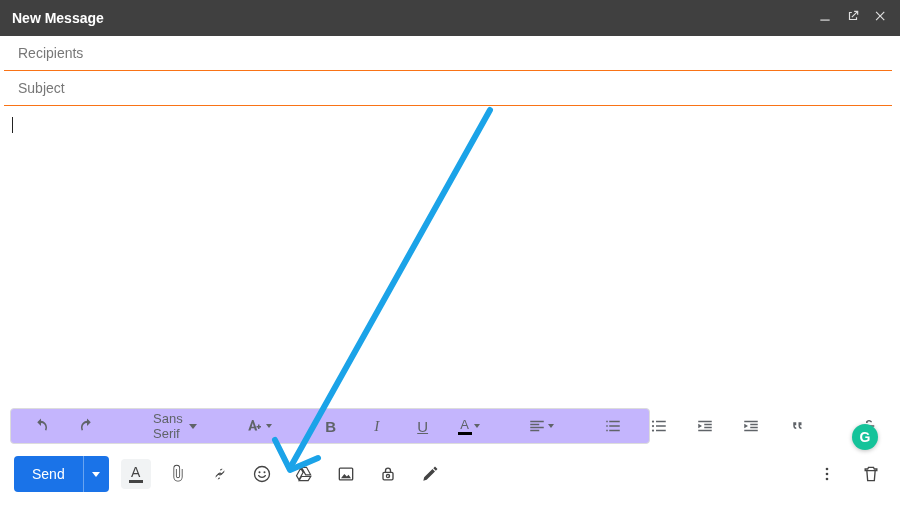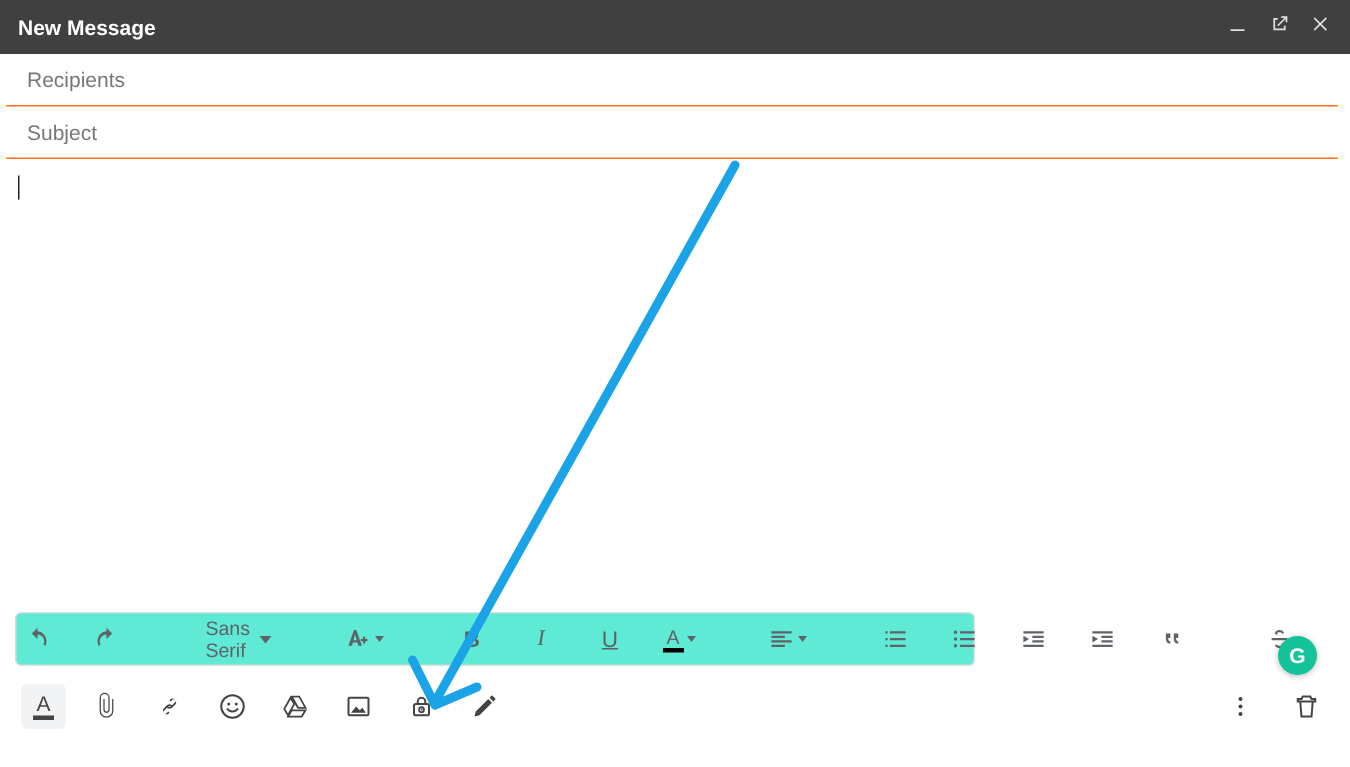--- a/index.html
+++ b/index.html
@@ -6,21 +6,21 @@
   html, body { margin: 0; padding: 0; width: 900px; height: 511px; font-family: Arial, Helvetica, sans-serif; background: #fff; overflow: hidden; }
   .titlebar { background: #404040; color: #fff; height: 36px; display: flex; align-items: center; padding: 0 12px; justify-content: space-between; }
   .titlebar-title { font-size: 14px; font-weight: 600; }
   .titlebar-actions { display: flex; gap: 14px; align-items: center; }
   .titlebar-actions svg { width: 14px; height: 14px; fill: #e0e0e0; cursor: pointer; }
   .field-row { border-bottom: 1px solid #f97316; padding: 8px 12px; font-size: 14px; color: #777; margin: 0 8px 0 4px; }
   .field-row input { border: none; outline: none; width: 100%; font-size: 14px; color: #222; }
   .field-row input::placeholder { color: #777; }
   .body-area { height: 296px; padding: 10px 12px; font-size: 14px; color: #222; }
   .cursor { display:inline-block; width: 1px; height: 16px; background:#222; vertical-align: middle; }
-  .format-toolbar { margin: 6px 10px 0 10px; border: 1px solid #dcdcdc; border-radius: 4px; height: 36px; display: flex; align-items: center; padding: 0 0; gap: 18px; background: #5eead4; width: 640px; }
+  .format-toolbar { margin: 6px 10px 0 10px; border: 1px solid #dcdcdc; border-radius: 4px; height: 36px; display: flex; align-items: center; padding: 0 16px; gap: 18px; background: #c4b5fd; width: 640px; }
   .tbtn { display: inline-flex; align-items: center; justify-content: center; min-width: 28px; height: 28px; border-radius: 3px; cursor: pointer; color: #5f6368; }
   .tbtn svg { width: 18px; height: 18px; fill: #5f6368; }
   .sep { width: 1px; height: 22px; background: #e0e0e0; margin: 0 4px; }
   .font-name { font-size: 13px; color: #5f6368; padding: 0 4px 0 8px; display:flex; align-items:center; gap:6px; cursor:pointer;}
   .caret { width:0; height:0; border-left:4px solid transparent; border-right:4px solid transparent; border-top:5px solid #5f6368;}
   .mini-caret { width:0; height:0; border-left:3px solid transparent; border-right:3px solid transparent; border-top:4px solid #5f6368; margin-left:2px;}
   .bold-l { font-weight: 700; font-size: 15px; color:#5f6368;}
   .ital-l { font-style: italic; font-family: Georgia, serif; font-size:15px; color:#5f6368;}
   .under-l { text-decoration: underline; font-size:15px; color:#5f6368;}
   .textcolor { display:flex; flex-direction:column; align-items:center; line-height:1; gap:1px;}
@@ -154,20 +154,26 @@
   <span class="sep"></span>
   <span class="tbtn">
       <svg viewBox="0 0 24 24">
         <path d="M6 5h12v2h-4.5l-2 8H14v2H7v-2h2.5l2-8H6V5zm11 12l2 2-1 1-2-2-2 2-1-1 2-2-2-2 1-1 2 2 2-2 1 1-2 2z"></path>
       </svg>
     </span>
 </div>
 
 <div class="bottom-bar">
   <div class="left-group">
+    <div class="send-btn">
+      <button class="send-main">Send</button>
+      <button class="send-drop">
+          <span class="caret"></span>
+        </button>
+    </div>
     <span class="ibtn box">
         <span class="textcolor">
           <span style="font-size:14px;color:#444;">A</span>
           <span class="bar" style="background:#444"></span>
         </span>
       </span>
     <span class="ibtn">
         <svg viewBox="0 0 24 24">
           <path d="M16.5 6v9.5a4.5 4.5 0 0 1-9 0V5a3 3 0 1 1 6 0v9.5a1.5 1.5 0 0 1-3 0V6h-1v8.5a2.5 2.5 0 0 0 5 0V5a4 4 0 0 0-8 0v10.5a5.5 5.5 0 0 0 11 0V6h-1z"></path>
         </svg>

